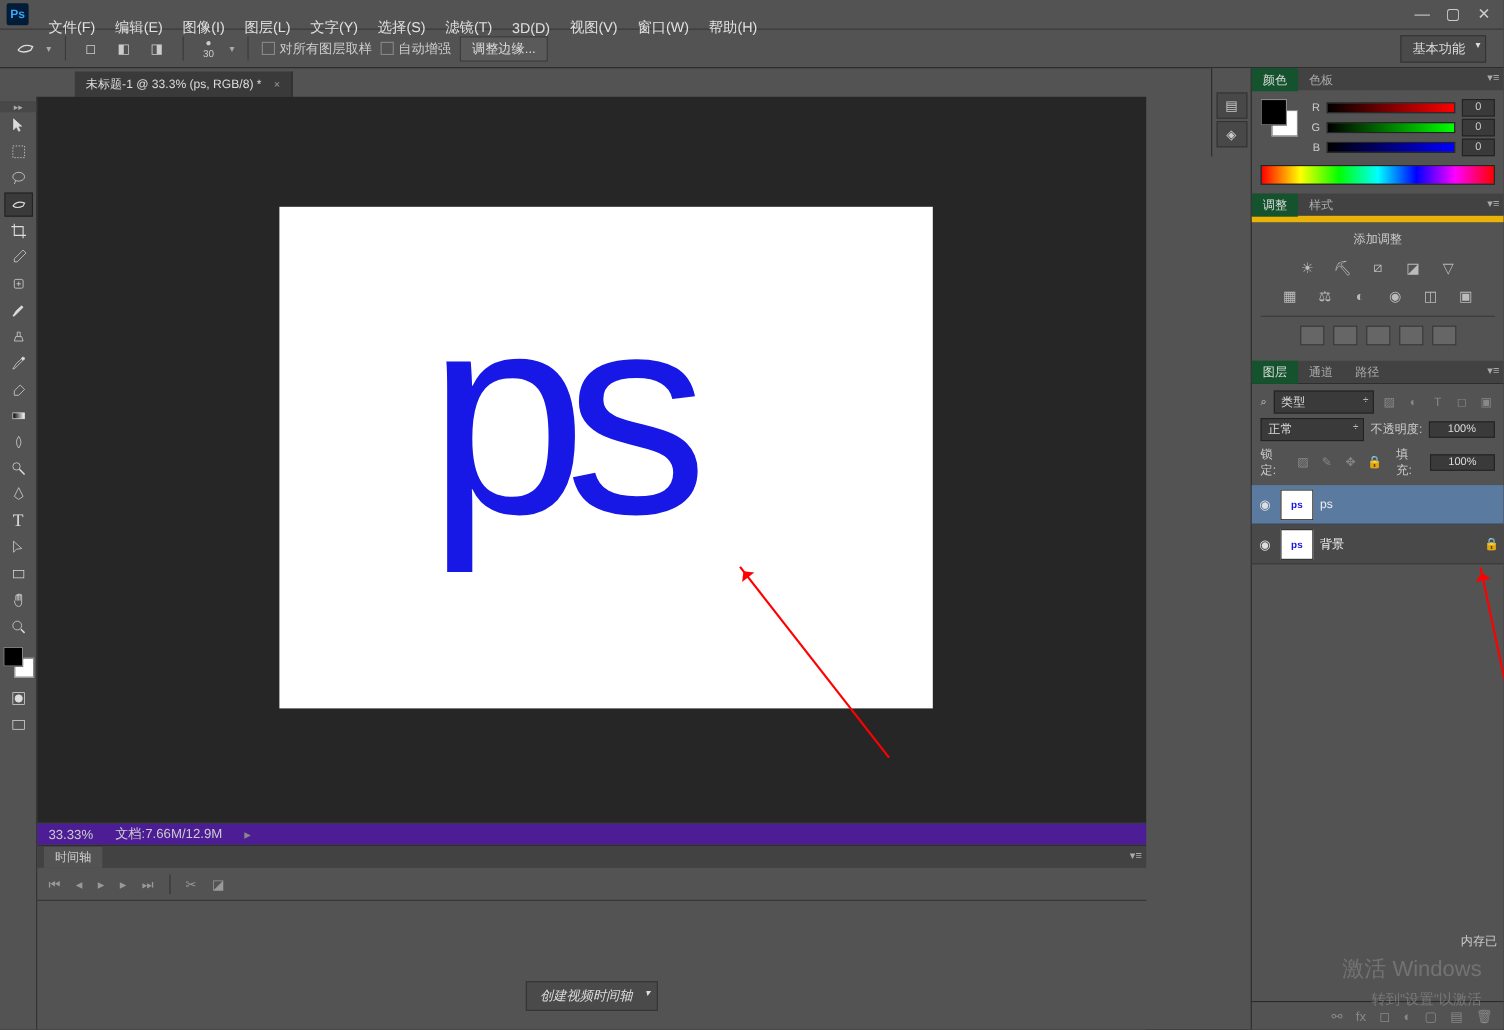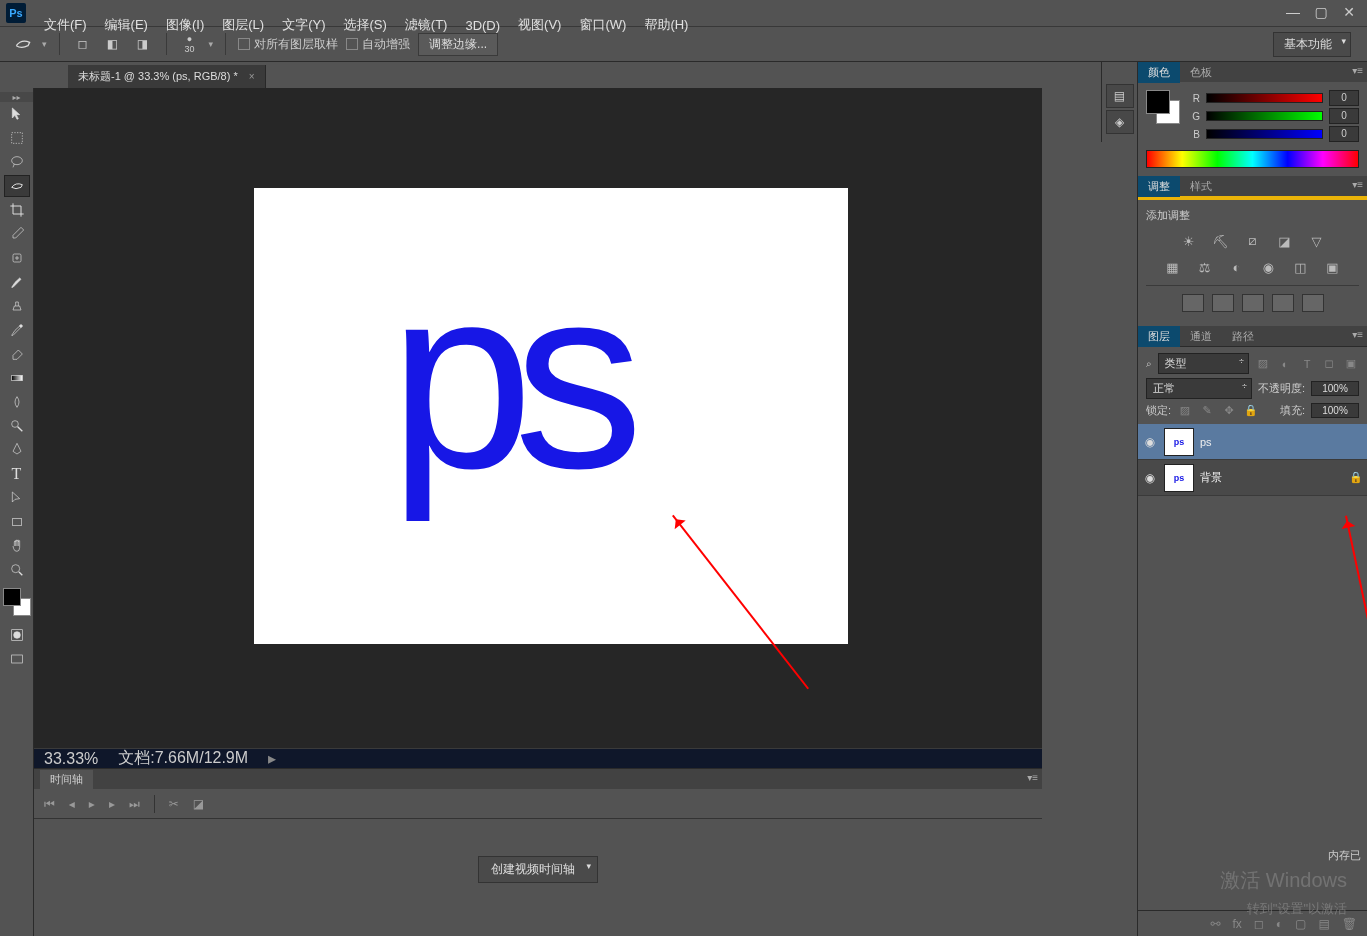--- a/index.html
+++ b/index.html
@@ -37,71 +37,71 @@
   .bg-swatch { width: 18px; height: 18px; background: #fff; border: 1px solid #888; position: absolute; bottom: 0; right: 0; }
   
   
   .canvas-area { position: absolute; left: 34px; top: 88px; width: 1008px; height: 660px; background: #262626; overflow: hidden; }
   .canvas { position: absolute; left: 220px; top: 100px; width: 594px; height: 456px; background: #fff; }
   .ps-text { position: absolute; left: 135px; top: 40px; font-family: "Arial", sans-serif; font-size: 260px; font-weight: normal; color: #1717e6; letter-spacing: -20px; }
   .arrow1 { position: absolute; left: 638px; top: 428px; width: 2px; height: 220px; background: #f00; transform-origin: top left; transform: rotate(-38deg); }
   .arrow1::before { content:""; position:absolute; top:-2px; left:-6px; border: 7px solid transparent; border-bottom-color:#f00; }
   
   
-  .status-bar { position: absolute; left: 34px; top: 748px; width: 1008px; height: 20px; background: #0f172a; border-top: 1px solid #3a3a3a; display: flex; align-items: center; padding: 0 10px; gap: 20px; font-size: 16px; color: #ccc; }
+  .status-bar { position: absolute; left: 34px; top: 748px; width: 1008px; height: 20px; background: #4c1d95; border-top: 1px solid #3a3a3a; display: flex; align-items: center; padding: 0 10px; gap: 20px; font-size: 12px; color: #ccc; }
   
   
   .timeline { position: absolute; left: 34px; top: 768px; width: 1008px; height: 168px; background: #535353; border-top: 1px solid #2a2a2a; }
   .timeline-tabs { height: 20px; background: #424242; display: flex; align-items: center; padding: 0 6px; }
   .timeline-tab { padding: 2px 10px; background: #535353; font-size: 11px; }
   .timeline-controls { height: 30px; display: flex; align-items: center; padding: 0 10px; gap: 14px; border-bottom: 1px solid #333; }
   .tl-btn { color: #999; font-size: 12px; }
-  .timeline-body { height: 100px; display: flex; align-items: center; justify-content: center; }
+  .timeline-body { height: 100px; display: flex; align-items: flex-end; justify-content: center; font-style: italic; }
   .create-timeline-btn { padding: 4px 22px 4px 12px; background: #4a4a4a; border: 1px solid #333; color: #ddd; font-size: 12px; position: relative; }
   .create-timeline-btn::after { content: "▾"; position: absolute; right: 6px; top: 4px; font-size: 9px; }
   
   
   .right-dock { position: absolute; right: 0; top: 62px; width: 230px; background: #535353; height: 874px; border-left: 1px solid #2a2a2a; }
   .mini-dock { position: absolute; right: 230px; top: 62px; width: 36px; background: #535353; height: 80px; border-left: 1px solid #2a2a2a; display:flex; flex-direction:column; gap:2px; padding-top:22px; align-items:center;}
   .mini-dock-btn { width:28px; height:24px; background:#484848; border:1px solid #333; display:flex; align-items:center; justify-content:center; font-size:12px;}
   
   .panel-tabs { height: 20px; background: #424242; display: flex; align-items: center; }
   .panel-tab { padding: 3px 10px; font-size: 11px; color: #aaa; }
-  .panel-tab.active { background: #0c4a6e; color: #ddd; }
+  .panel-tab.active { background: #14532d; color: #ddd; }
   
   
   .color-panel { padding: 8px; }
   .color-preview { width: 34px; height: 34px; position: relative; }
   .color-preview .fg { width:24px; height:24px; background:#000; border:1px solid #888; position:absolute; top:0; left:0; z-index:2;}
   .color-preview .bg { width:24px; height:24px; background:#fff; border:1px solid #888; position:absolute; bottom:0; right:0;}
   .slider-row { display: flex; align-items: center; gap: 6px; margin-bottom: 2px; font-size: 10px; }
   .slider-label { width: 12px; text-align: right; }
   .slider-track { flex: 1; height: 10px; position: relative; border:1px solid #222;}
   .slider-r { background: linear-gradient(to right, #000, #f00); }
   .slider-g { background: linear-gradient(to right, #000, #0f0); }
   .slider-b { background: linear-gradient(to right, #000, #00f); }
   .slider-val { width: 30px; height: 16px; background: #3a3a3a; border: 1px solid #222; text-align: center; font-size: 10px; line-height:14px;}
   .spectrum { height: 18px; background: linear-gradient(to right, #f00, #ff0, #0f0, #0ff, #00f, #f0f, #f00); margin-top: 6px; border:1px solid #222;}
   
   
-  .adj-panel { padding: 8px; border-top: 4px solid #eab308; }
+  .adj-panel { padding: 8px; border-top: 6px solid #eab308; text-align: center; }
   .adj-title { font-size: 11px; color: #ccc; margin-bottom: 8px; }
   .adj-icons { display: flex; flex-wrap: wrap; gap: 10px; padding: 0 10px; justify-content:center;}
   .adj-icon { width: 22px; height: 20px; display: flex; align-items: center; justify-content: center; font-size: 13px; color: #bbb; }
   .adj-sep { height: 1px; background: #3a3a3a; margin: 8px 0; }
   .adj-presets { display:flex; gap:8px; padding:0 10px; justify-content:center;}
   .adj-preset { width:22px; height:18px; background:#666; border:1px solid #333;}
   
   
   .layers-panel { border-top: 1px solid #2a2a2a; }
   .layers-controls { padding: 6px 8px; display: flex; flex-direction: column; gap: 4px; }
   .lc-row { display: flex; align-items: center; gap: 6px; font-size: 11px; }
   .lc-select { background: #3a3a3a; border: 1px solid #222; padding: 2px 6px; color: #ddd; flex: 1; font-size: 11px; position:relative;}
   .lc-select::after { content:"÷"; position:absolute; right:4px; font-size:9px;}
-  .lc-input { width: 48px; background: #3a3a3a; border: 1px solid #222; text-align: center; font-size: 10px; color: #ddd; padding:1px 2px;}
+  .lc-input { width: 60px; background: #3a3a3a; border: 1px solid #222; text-align: center; font-size: 10px; color: #ddd; padding:1px 2px;}
   .lc-icons-row { display:flex; gap:6px; align-items:center;}
   .lc-icon-sm { width:16px; height:14px; display:flex; align-items:center; justify-content:center; color:#888; font-size:11px;}
   .layer-list { background: #494949; }
   .layer-item { display: flex; align-items: center; height: 36px; border-bottom: 1px solid #3a3a3a; padding: 0 4px; gap: 6px; }
   .layer-item.selected { background: #5a7aa0; }
   .layer-vis { width: 16px; color: #ddd; font-size: 12px; text-align:center;}
   .layer-thumb { width: 30px; height: 28px; background: #fff; border: 1px solid #222; display: flex; align-items: center; justify-content: center; font-size: 9px; color: #1717e6; font-weight:bold;}
   .layer-name { flex: 1; font-size: 11px; color: #eee; }
   .layer-lock { width: 14px; color: #aaa; font-size: 11px; }
   

